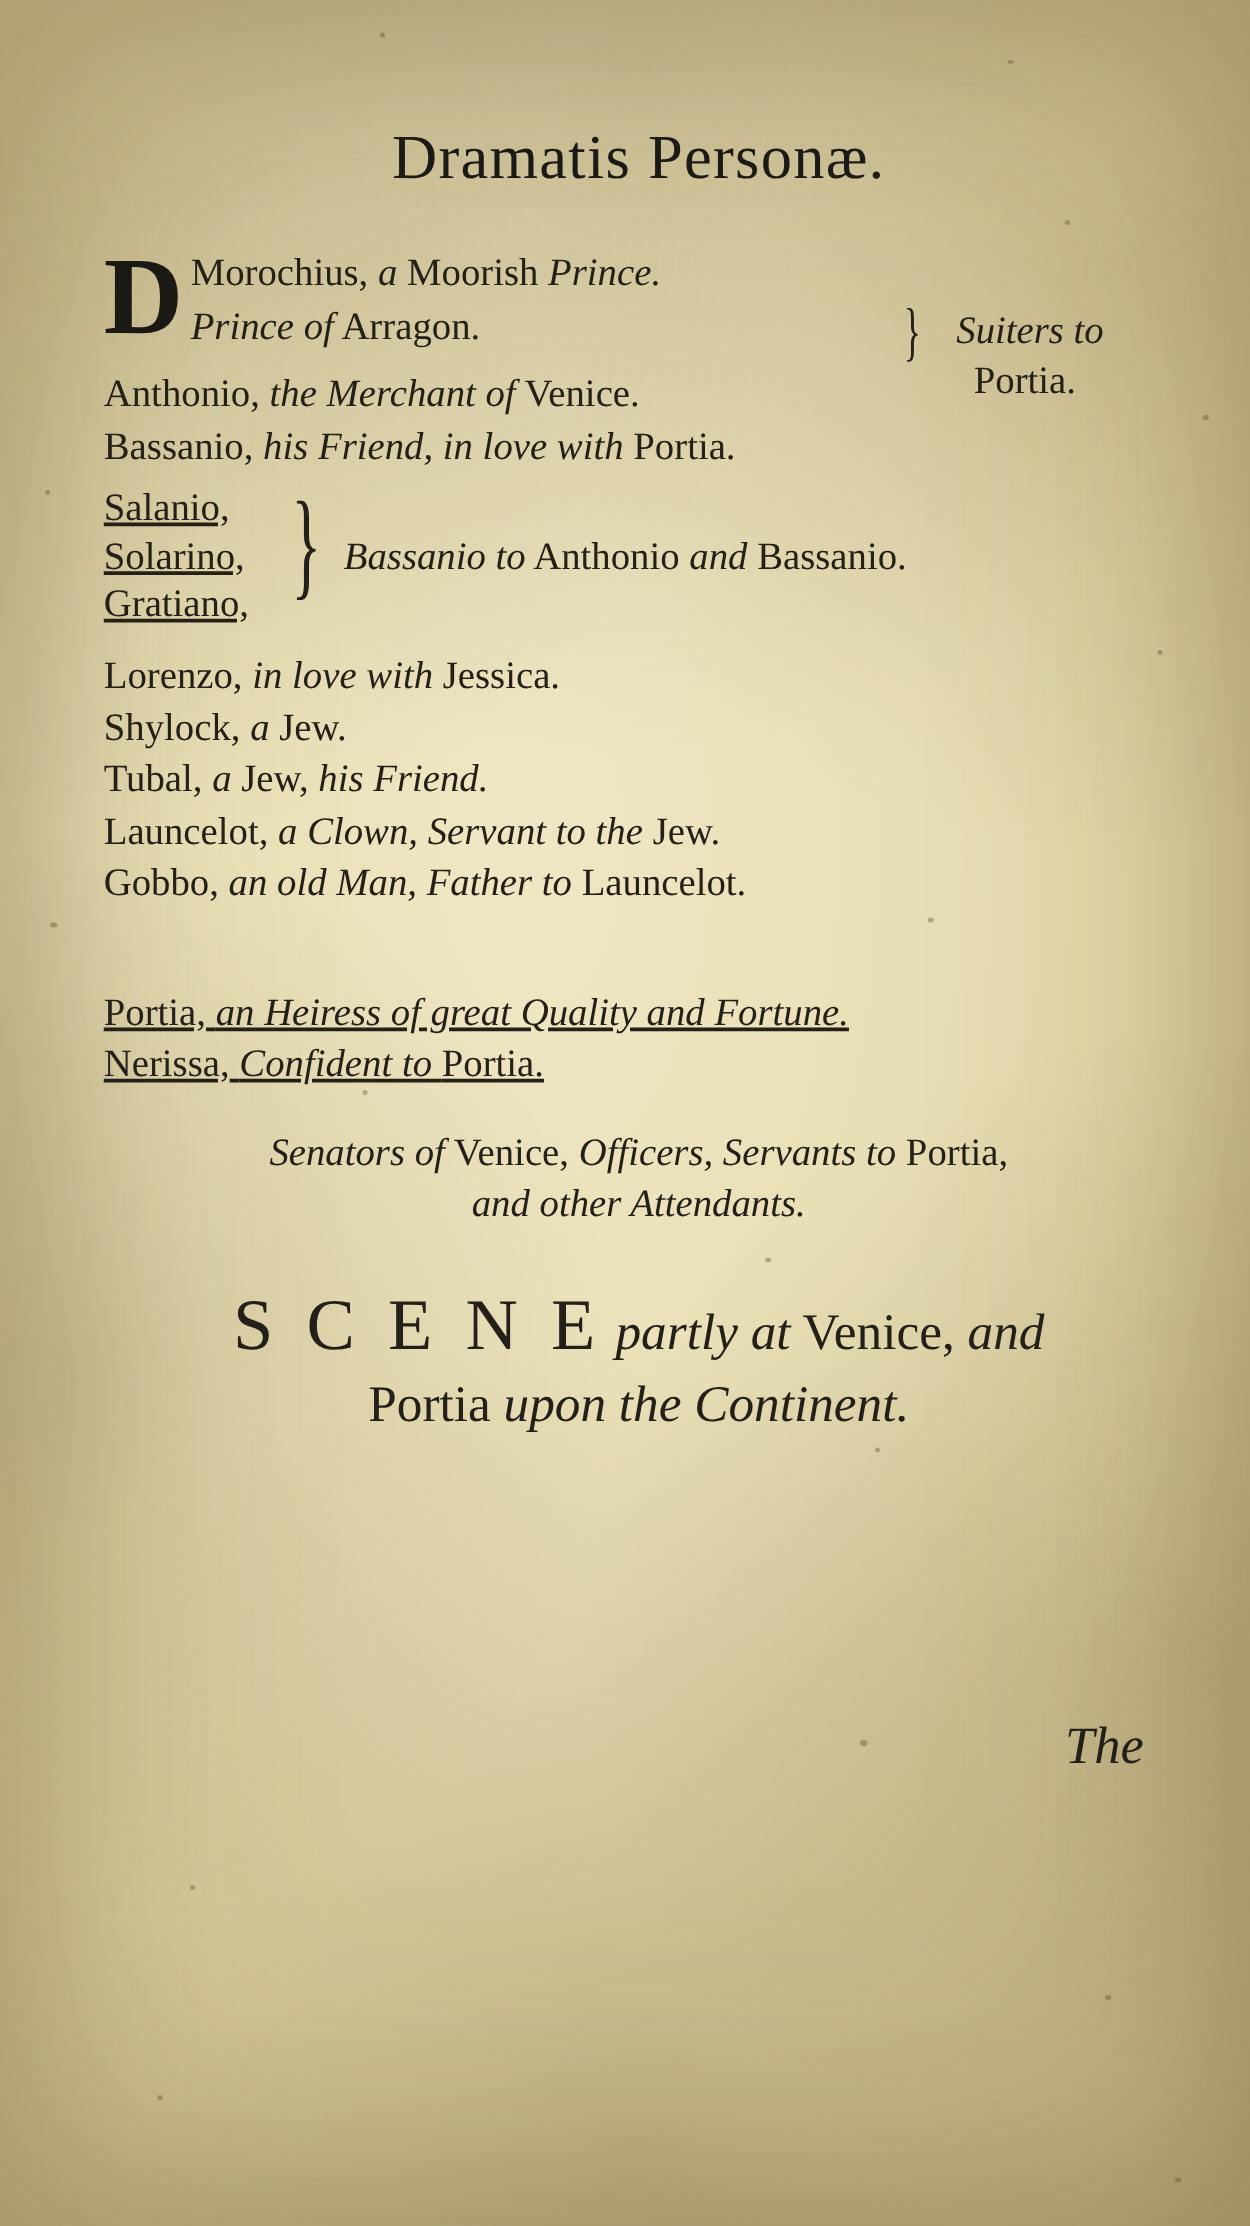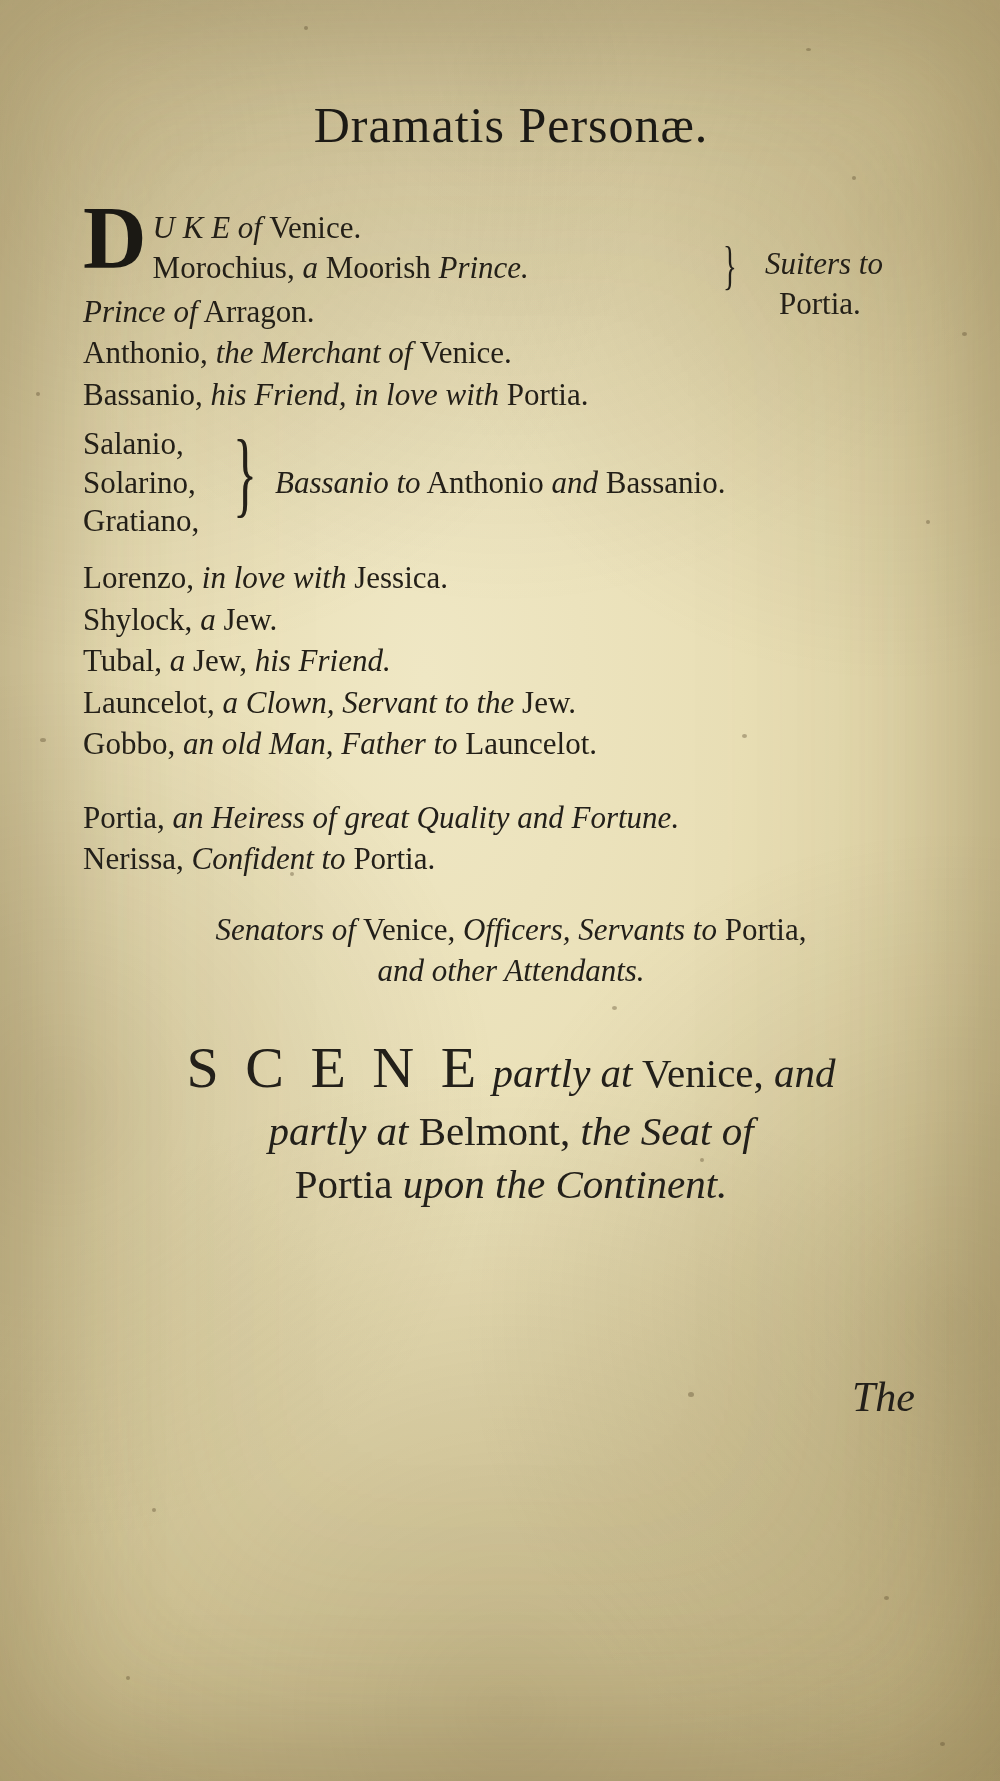--- a/index.html
+++ b/index.html
@@ -126,43 +126,45 @@
     position: relative;
     margin-top: 10px;
     height: 118px;
     font-size: 31px;
   }
   .friends-names {
     position: absolute;
     left: 0;
     top: 0;
     line-height: 1.24;
+    text-decoration: underline;
   }
   .friends-brace {
     position: absolute;
     left: 150px;
     top: 4px;
     font-size: 96px;
     line-height: 0.92;
     transform: scaleX(0.52);
     transform-origin: left center;
   }
   .friends-text {
     position: absolute;
     left: 192px;
     top: 38px;
   }
 
   .after-friends { margin-top: 14px; font-family: Liberation Serif, serif; }
 
   
   .women {
-    margin-top: 32px;
+    margin-top: 62px;
     font-size: 31px;
     line-height: 1.34;
+    text-decoration: underline;
   }
 
   .attendants {
     margin-top: 30px;
     font-size: 31px;
     line-height: 1.32;
     text-align: center;
   }
   .attendants .l1 { display: block; }
   .attendants .l2 { display: block; }
@@ -222,25 +224,20 @@
 
   <div class="content">
 
     <h1 class="doc-title">Dramatis Personæ.</h1>
 
     <div class="cast">
 
       <div class="dropcap-block">
         <span class="dropcap">D</span>
 
-        <div class="duke-line">
-          <span class="it">U K E</span>
-          <span class="it">of</span>
-          <span class="rm">Venice.</span>
-        </div>
 
         <div class="morochius-line">
           <span class="rm">Morochius,</span>
           <span class="it">a</span>
           <span class="rm">Moorish</span>
           <span class="it">Prince.</span>
         </div>
 
         <div class="arragon-line plain-line">
           <span class="it">Prince of</span>
@@ -339,25 +336,20 @@
     </div>
 
     <div class="scene">
       <span class="l">
         <span class="word-scene">S C E N E</span>
         <span class="it">partly at</span>
         <span class="rm">Venice,</span>
         <span class="it">and</span>
       </span>
       <span class="l">
-        <span class="it">partly at</span>
-        <span class="rm">Belmont,</span>
-        <span class="it">the Seat of</span>
-      </span>
-      <span class="l">
         <span class="rm">Portia</span>
         <span class="it">upon the Continent.</span>
       </span>
     </div>
 
   </div>
 
   <div class="catchword">The</div>
 
 </div>

